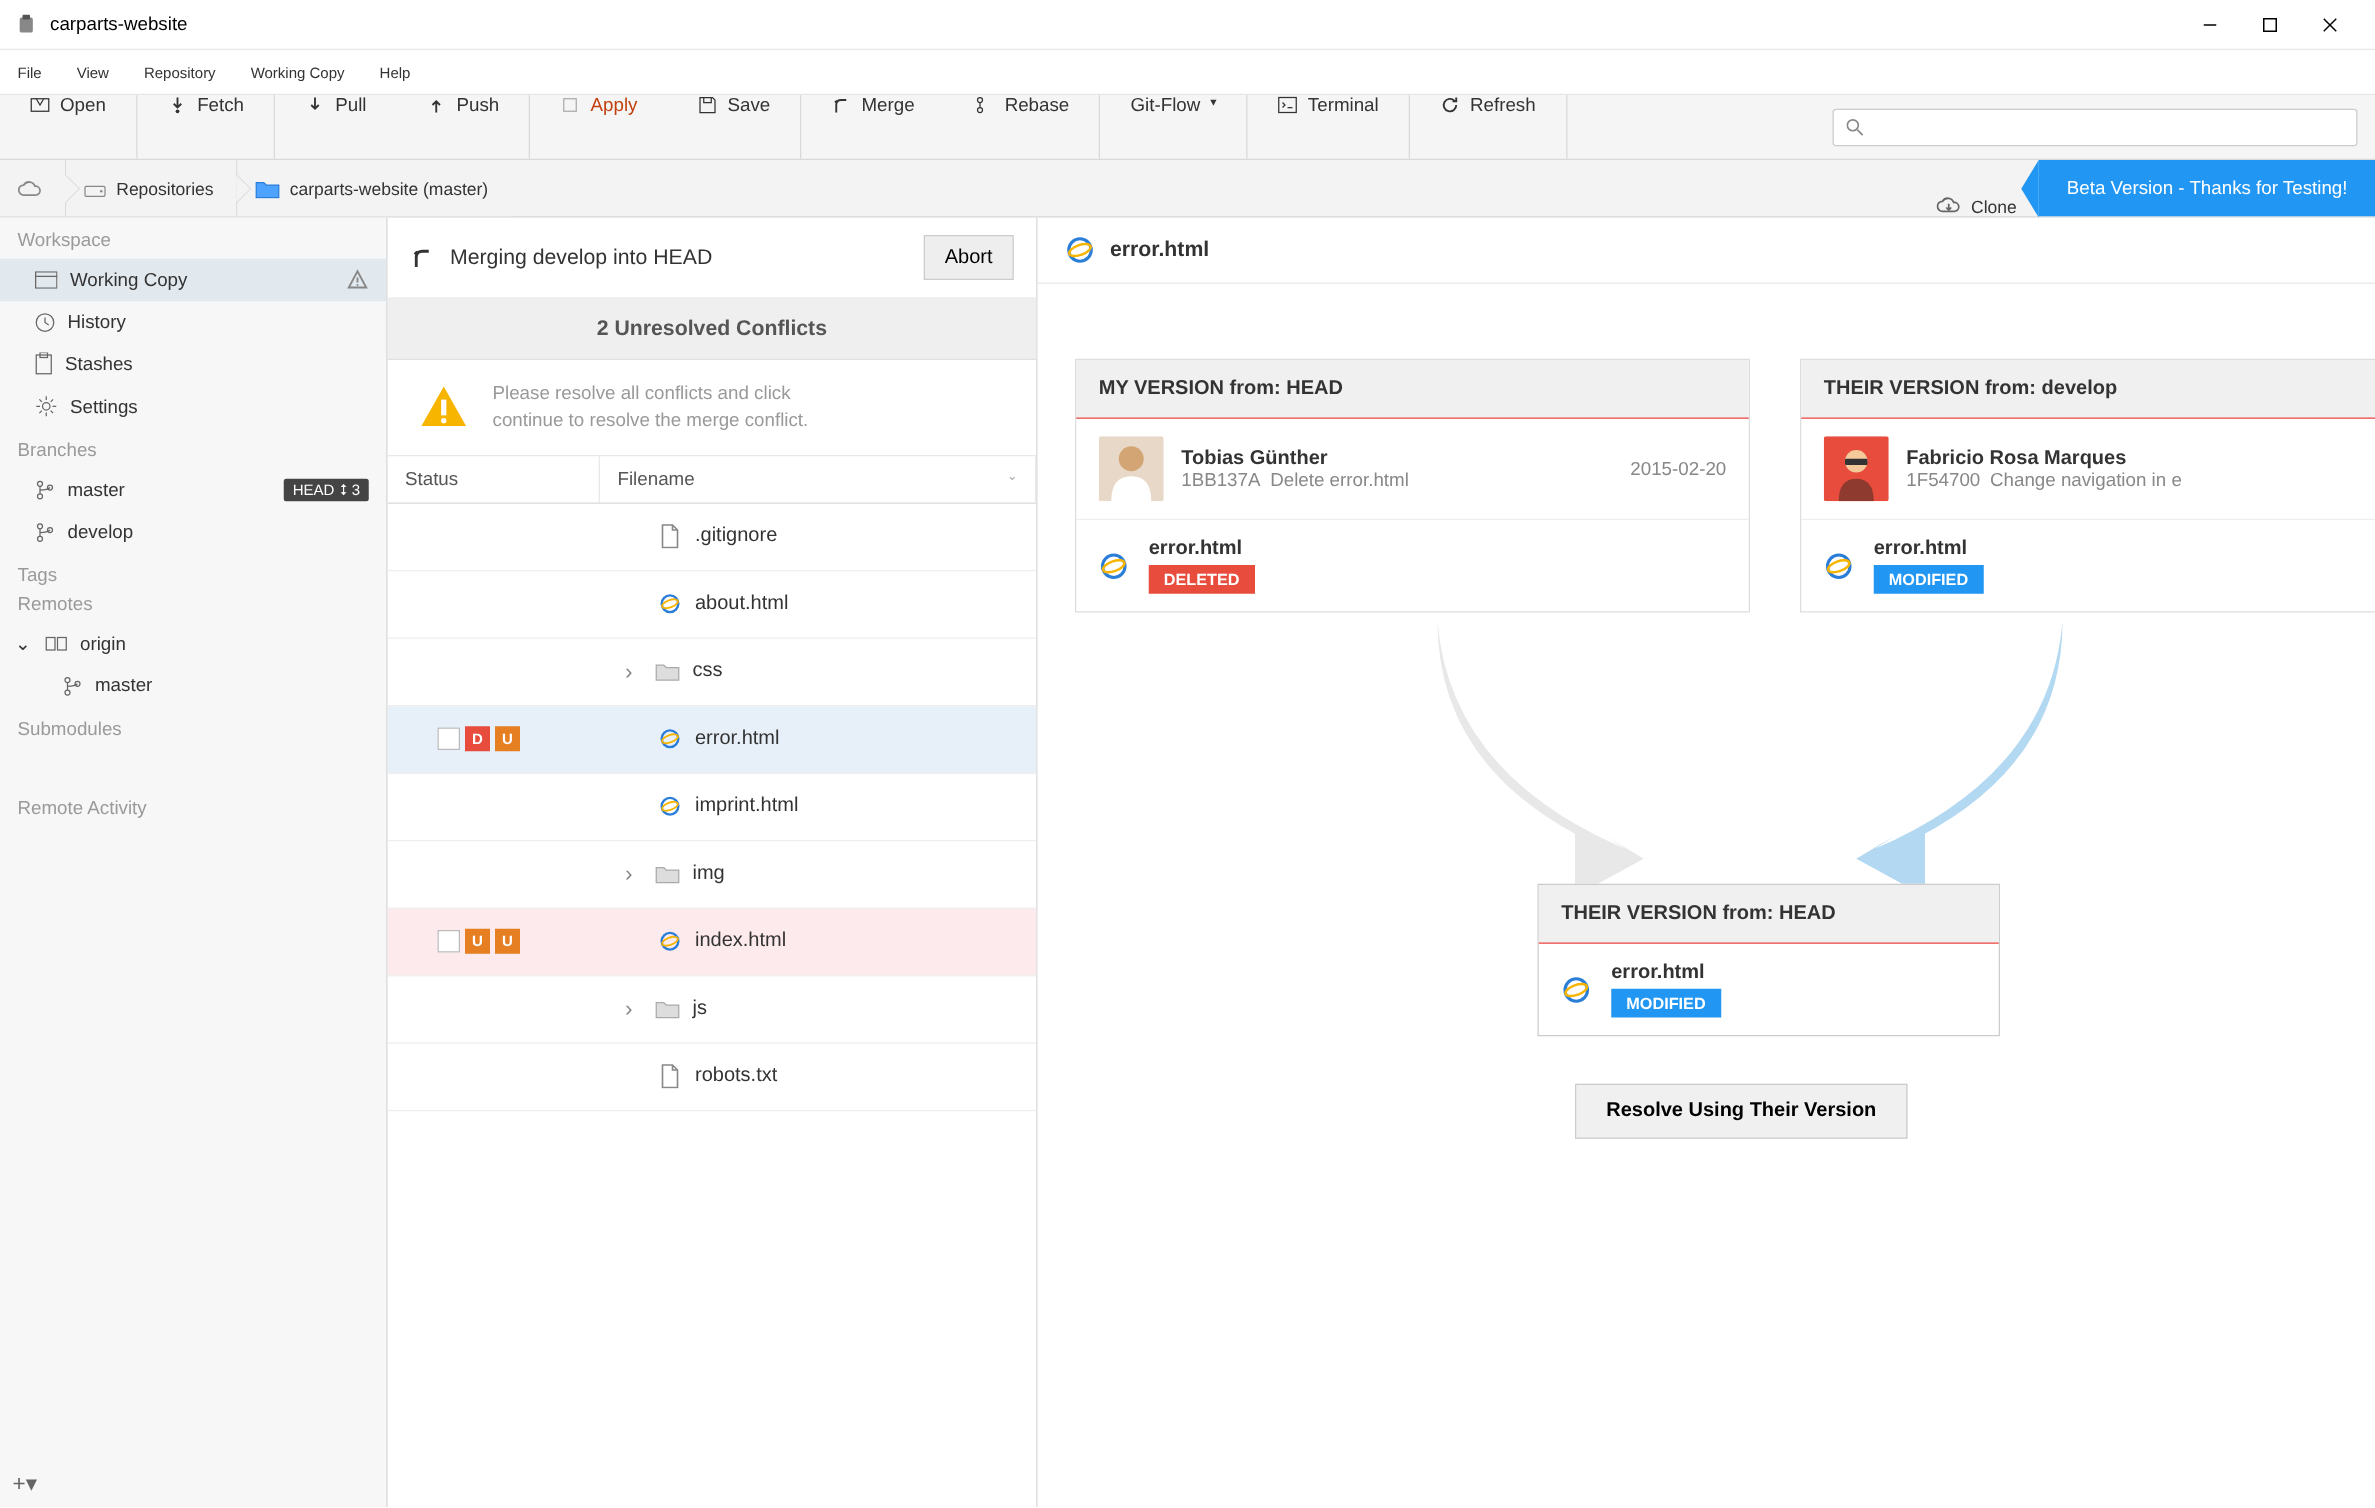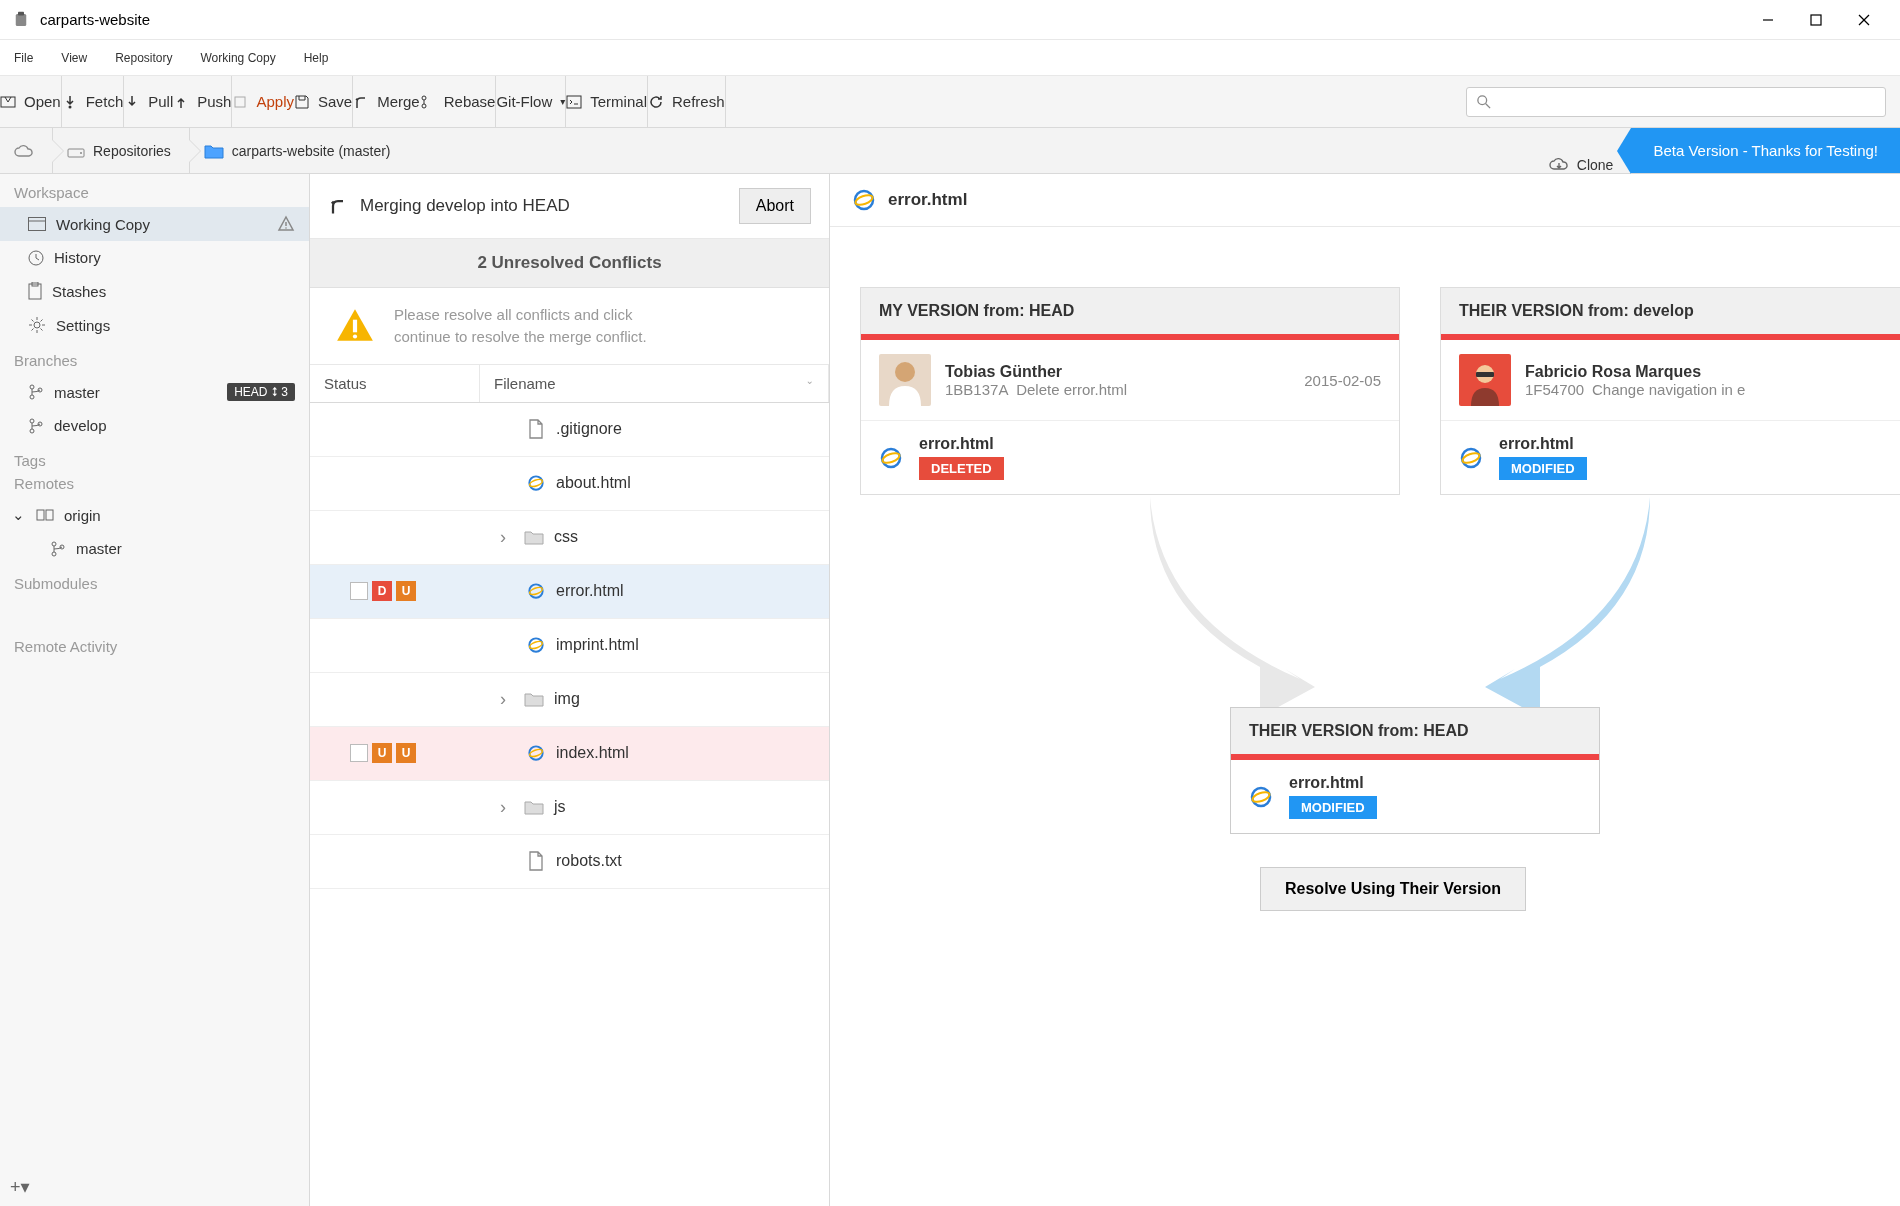--- a/index.html
+++ b/index.html
@@ -11,21 +11,21 @@
 .titlebar .title { font-size: 15px; color: #000; flex: 1; }
 .winbtn { width: 48px; height: 32px; display: flex; align-items: center; justify-content: center; }
 .winbtn svg { width: 12px; height: 12px; }
 
 
 .menubar { height: 36px; display: flex; align-items: center; padding: 0 14px; gap: 28px; border-bottom: 1px solid #e8e8e8; }
 .menubar span { font-size: 12px; color: #333; cursor: default; }
 
 
 .toolbar { height: 52px; display: flex; align-items: stretch; background: #f5f5f5; border-bottom: 1px solid #d9d9d9; }
-.tbtn { display: flex; align-items: center; gap: 8px; padding: 0 0; border-right: 1px solid #d9d9d9; font-size: 15px; color: #333; cursor: default; }
+.tbtn { display: flex; gap: 8px; padding: 0 24px; border-right: 1px solid #d9d9d9; font-size: 15px; color: #333; cursor: default; }
 .tbtn.disabled { color: #c2410c; }
 .tbtn svg, .tbtn .ico { width: 16px; height: 16px; }
 .tool-search { margin-left: auto; display: flex; align-items: center; padding: 0 14px; }
 .tool-search .search-box { background: #fff; border: 1px solid #ccc; border-radius: 3px; padding: 6px 10px; width: 420px; display: flex; align-items: center; gap: 8px; }
 .tool-search input { border: none; outline: none; font-size: 14px; flex: 1; }
 
 
 .crumbbar { height: 46px; display: flex; align-items: center; background: #f3f3f3; border-bottom: 1px solid #d9d9d9; }
 .crumb { display: flex; align-items: center; gap: 8px; padding: 0 18px 0 14px; height: 100%; border-right: 1px solid #d9d9d9; position: relative; background: #f3f3f3; }
 .crumb.chev::after { content: ""; position: absolute; right: -11px; top: 50%; transform: translateY(-50%); width: 0; height: 0; border-top: 11px solid transparent; border-bottom: 11px solid transparent; border-left: 11px solid #f3f3f3; z-index: 2; }
@@ -71,21 +71,21 @@
 .chip-U { background: #e67e22; }
 .chkbox { width: 18px; height: 18px; border: 1px solid #bbb; background: #fff; }
 .fico { width: 20px; height: 20px; }
 .chev-r::before { content: "›"; color: #888; margin-right: 8px; font-size: 18px; }
 
 
 .right { flex: 1; display: flex; flex-direction: column; overflow: hidden; }
 .rhdr { display: flex; align-items: center; gap: 12px; padding: 14px 22px; font-size: 17px; font-weight: 600; border-bottom: 1px solid #e8e8e8; }
 .compare { flex: 1; padding: 60px 30px 20px; position: relative; overflow: hidden; }
 .ver-card { position: absolute; width: 540px; border: 1px solid #ddd; background: #fff; }
-.ver-card .ver-title { background: #f0f0f0; padding: 14px 18px; font-size: 16px; font-weight: 600; border-bottom: 6px solid #ef4444; }
+.ver-card .ver-title { background: #f0f0f0; padding: 14px 18px; font-size: 16px; font-weight: 600; border-bottom: 1px solid #ef4444; }
 .ver-card .ver-commit { display: flex; gap: 14px; padding: 14px 18px; align-items: center; border-bottom: 1px solid #eee; }
 .ver-card .avatar { width: 52px; height: 52px; border-radius: 2px; }
 .ver-card .commit-meta { flex: 1; }
 .ver-card .author { font-size: 16px; font-weight: 600; color: #333; }
 .ver-card .sha { color: #888; font-size: 15px; }
 .ver-card .date { color: #888; font-size: 15px; }
 .ver-card .ver-file { display: flex; align-items: center; gap: 16px; padding: 14px 18px; }
 .ver-card .ver-file .fnm { font-size: 16px; font-weight: 600; }
 .badge-del { background: #e74c3c; }
 .badge-mod { background: #2196f3; }
@@ -483,21 +483,21 @@
         <div class="ver-commit">
           <svg class="avatar" viewBox="0 0 52 52">
               <rect width="52" height="52" fill="#e8d8c8"></rect>
               <circle cx="26" cy="18" r="10" fill="#d4a574"></circle>
               <path d="M10 52 q0-20 16-20 q16 0 16 20" fill="#fff"></path>
             </svg>
           <div class="commit-meta">
             <div class="author">Tobias Günther</div>
             <div><span class="sha">1BB137A</span>&nbsp;&nbsp;<span class="sha">Delete error.html</span></div>
           </div>
-          <div class="date">2015-02-05</div>
+          <div class="date">2015-02-20</div>
         </div>
         <div class="ver-file">
           <svg class="ie-ico" width="36" height="36" viewBox="0 0 24 24">
               <circle cx="12" cy="12" r="9" fill="none" stroke="#2b7ed8" stroke-width="2.5"></circle>
               <ellipse cx="12" cy="12" rx="9" ry="4" fill="none" stroke="#f7b500" stroke-width="2" transform="rotate(-20 12 12)"></ellipse>
             </svg>
           <div><div class="fnm">error.html</div><span class="sbadge badge-del">DELETED</span></div>
         </div>
       </div>
 

